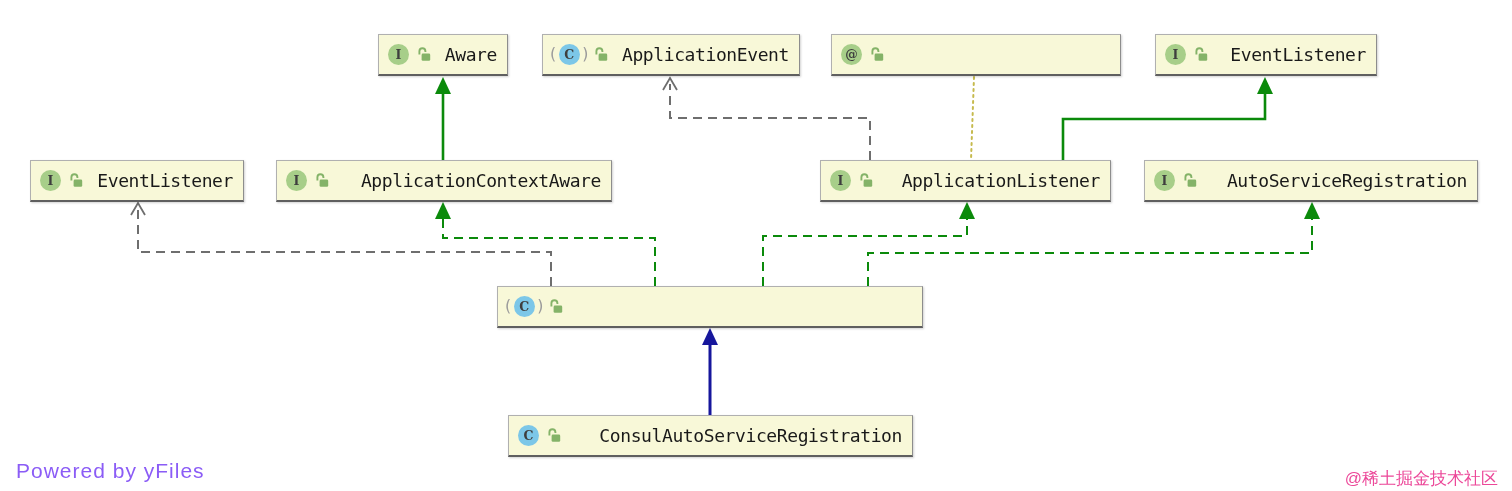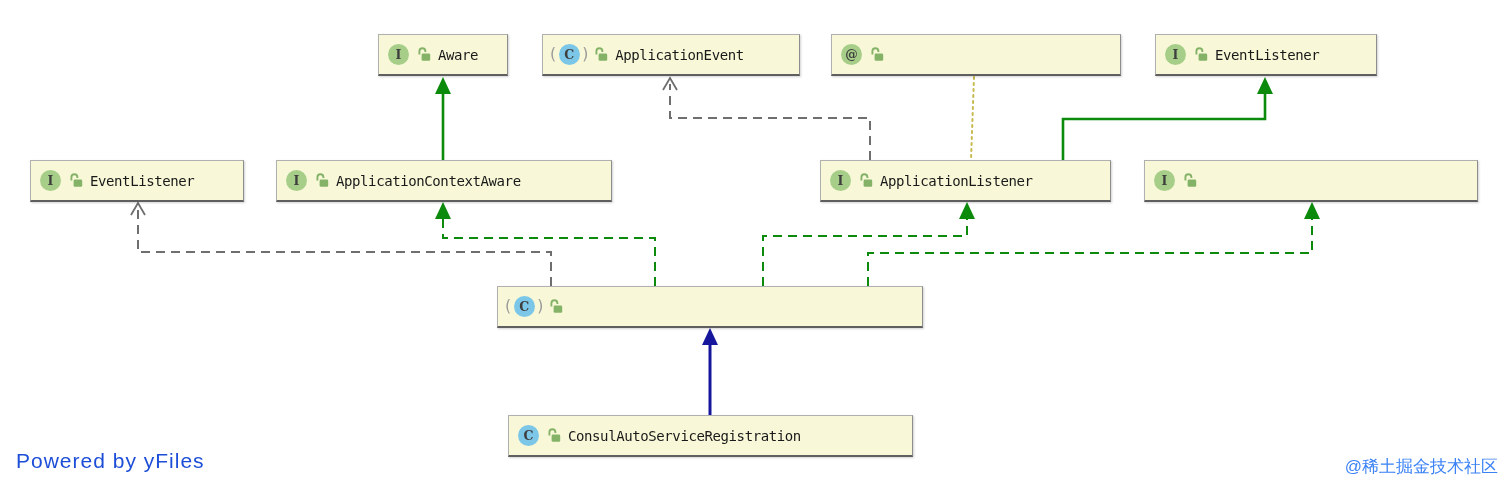--- a/index.html
+++ b/index.html
@@ -26,32 +26,32 @@
     font-family:"DejaVu Serif", serif;font-size:12.5px;font-weight:bold;color:#3e3e3e;
   }
   .type-icon.interface,.type-icon.annotation{background:#a7ce89;}
   .type-icon.class,.type-icon.abstract-class{background:#7cc7e8;}
   .paren{
     flex:0 0 auto;color:#9c9c9c;font-family:"DejaVu Sans Mono",monospace;
     font-size:16px;line-height:21px;margin:0 -4px;position:relative;top:-1px;
   }
   .lock-icon{flex:0 0 auto;margin-left:2px;}
   .node-label{
-    flex:1;text-align:left;
-    font-family:"DejaVu Sans Mono",monospace;font-size:14px;color:#191919;
+    flex:1;text-align:right;
+    font-family:"DejaVu Sans Mono",monospace;font-size:18px;color:#191919;
     white-space:nowrap;letter-spacing:-0.4px;
   }
   .watermark-left{
-    position:absolute;left:16px;bottom:18px;z-index:3;
-    font-family:"Liberation Sans",sans-serif;font-size:21px;color:#1d4ed8;
+    position:absolute;left:16px;bottom:8px;z-index:3;
+    font-family:"Liberation Sans",sans-serif;font-size:21px;color:#8b5cf6;
     letter-spacing:1px;
   }
   .watermark-right{
-    position:absolute;right:14px;bottom:13px;z-index:3;
-    font-family:"Liberation Sans",sans-serif;font-size:17px;color:#3b82f6;margin-left:32px;
+    position:absolute;right:14px;bottom:1px;z-index:3;
+    font-family:"Liberation Sans",sans-serif;font-size:17px;color:#ec4899;margin-left:32px;
   }
 </style>
 </head>
 <body>
 
 <div id="stage">
   <svg id="edges" width="1512" height="491">
       <g>
         <polyline points="443,160 443,93" fill="none" stroke="#0b8a0b" stroke-width="2.6"></polyline>
         <polygon points="443,77 435,94 451,94" fill="#0b8a0b"></polygon>
@@ -144,20 +144,21 @@
   <rect x="5.6" y="7.6" width="8.6" height="7.2" rx="1.3" fill="#84b368"></rect>
 </svg>
       <span class="node-label">ApplicationListener</span>
     </div>
     <div class="node" style="left: 1144px; top: 160px; width: 334px; height: 42px;">
       <span class="type-icon interface">I</span>
       <svg class="lock-icon" width="17" height="17" viewBox="0 0 17 17">
   <path d="M3.4 8.6 V5.2 a3 3 0 0 1 6 0 v0.9" fill="none" stroke="#84b368" stroke-width="1.9"></path>
   <rect x="5.6" y="7.6" width="8.6" height="7.2" rx="1.3" fill="#84b368"></rect>
 </svg>
+      <span class="node-label">AutoServiceRegistration</span>
     </div>
     <div class="node" style="left: 497px; top: 286px; width: 426px; height: 42px;">
       <span class="paren">(</span>
       <span class="type-icon abstract-class">C</span>
       <span class="paren">)</span>
       <svg class="lock-icon" width="17" height="17" viewBox="0 0 17 17">
   <path d="M3.4 8.6 V5.2 a3 3 0 0 1 6 0 v0.9" fill="none" stroke="#84b368" stroke-width="1.9"></path>
   <rect x="5.6" y="7.6" width="8.6" height="7.2" rx="1.3" fill="#84b368"></rect>
 </svg>
     </div>

